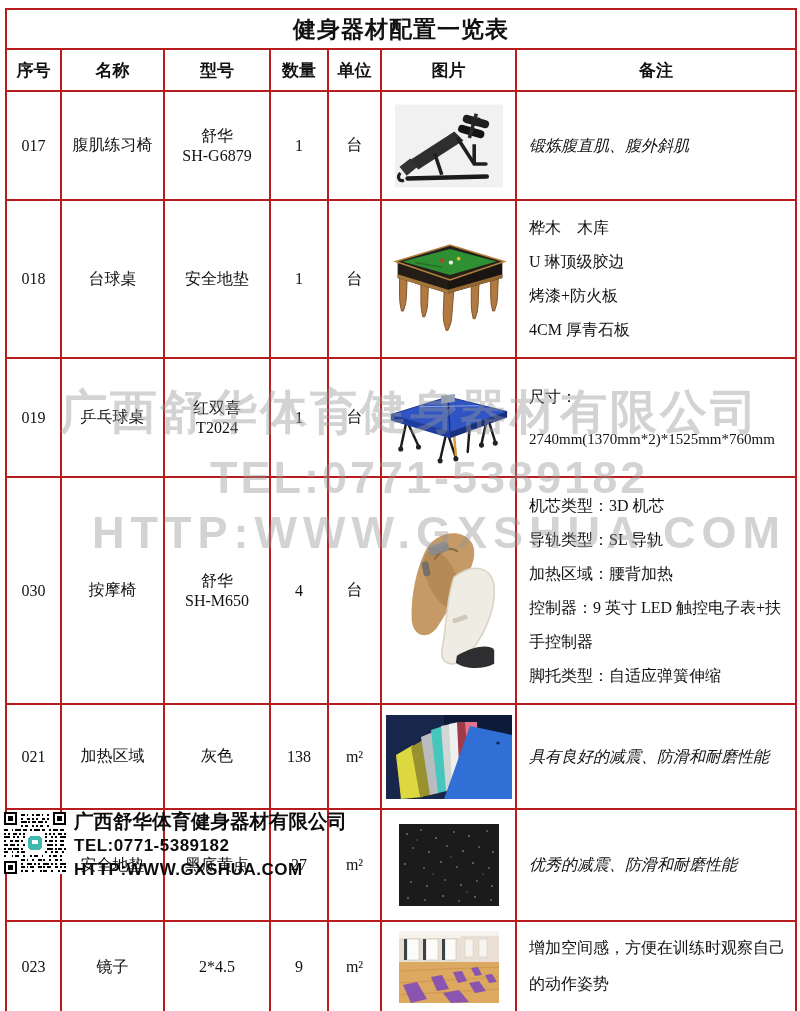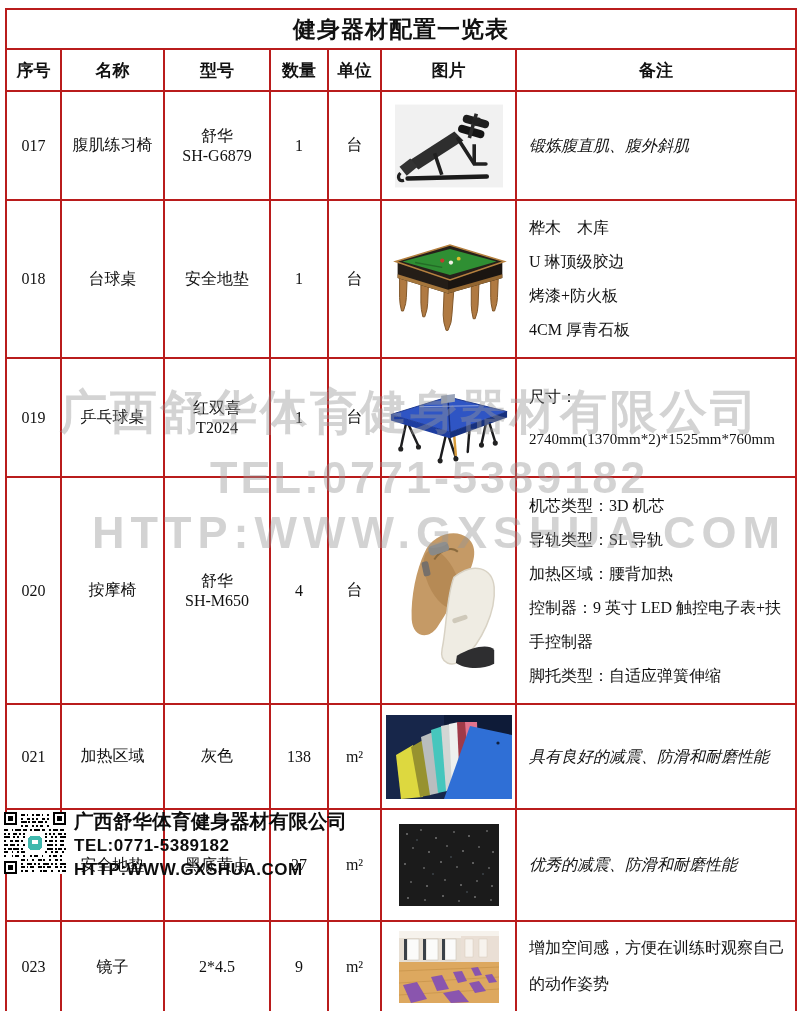--- a/index.html
+++ b/index.html
@@ -183,21 +183,21 @@
         <line x1="35" y1="36" x2="95" y2="35" stroke="#c9d2ec" stroke-width="0.8" opacity="0.8"></line>
       </svg>
     </td>
     <td class="c-rem">
       <div class="ln">尺寸：</div>
       <div class="ln" style="font-size:15px">2740mm(1370mm*2)*1525mm*760mm</div>
     </td>
   </tr>
 
   <tr class="r3">
-    <td>020</td>
+    <td>030</td>
     <td>按摩椅</td>
     <td class="c-model">
       <div>舒华</div>
             <div>SH-M650</div>
     </td>
     <td>4</td>
     <td>台</td>
     <td class="c-img">
       <svg width="108" height="166" viewBox="0 0 110 168">
         <rect width="110" height="168" fill="#ffffff"></rect>

